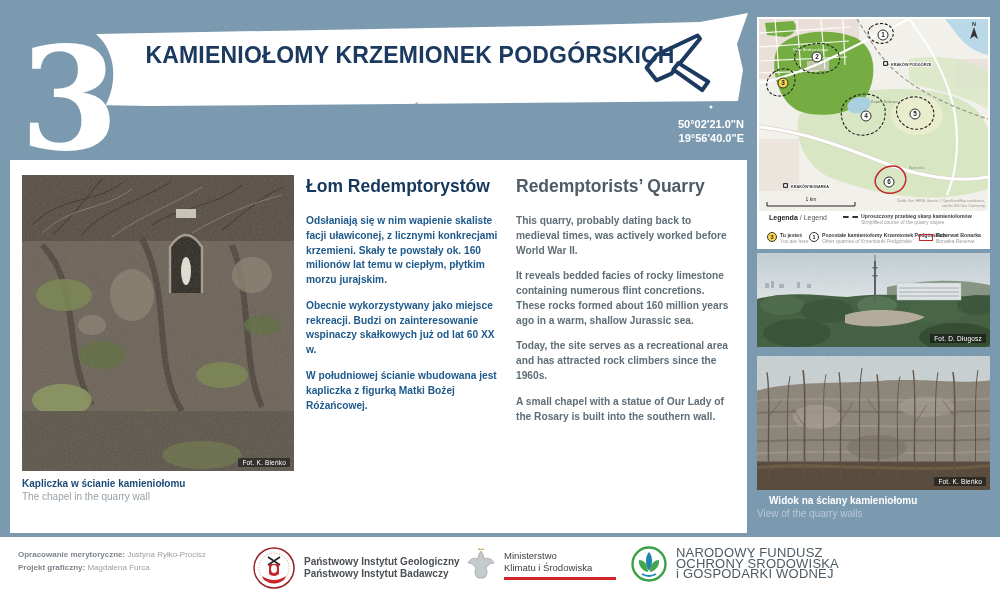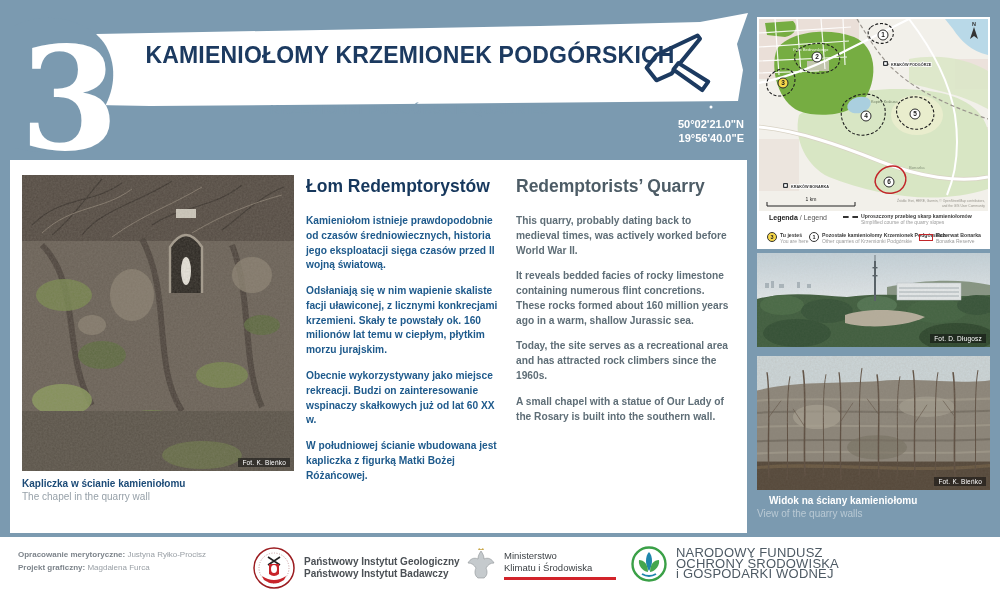--- a/index.html
+++ b/index.html
@@ -156,21 +156,20 @@
     </svg>
     <div class="photo-credit">Fot. K. Bieńko</div>
   </div>
   <div class="caption left-caption">
     <div class="cap-pl">Kapliczka w ścianie kamieniołomu</div>
     <div class="cap-en">The chapel in the quarry wall</div>
   </div>
 
   <div class="col col-pl">
     <h2 class="col-title">Łom Redemptorystów</h2>
-    <p>Kamieniołom istnieje prawdopodobnie od czasów średniowiecznych, historia jego eksploatacji sięga czasów przed II wojną światową.</p>
     <p>Odsłaniają się w nim wapienie skaliste facji uławiconej, z licznymi konkrecjami krzemieni. Skały te powstały ok. 160 milionów lat temu w ciepłym, płytkim morzu jurajskim.</p>
     <p>Obecnie wykorzystywany jako miejsce rekreacji. Budzi on zainteresowanie wspinaczy skałkowych już od lat 60 XX w.</p>
     <p>W południowej ścianie wbudowana jest kapliczka z figurką Matki Bożej Różańcowej.</p>
   </div>
 
   <div class="col col-en">
     <h2 class="col-title">Redemptorists’ Quarry</h2>
     <p>This quarry, probably dating back to medieval times, was actively worked before World War II.</p>
     <p>It reveals bedded facies of rocky limestone containing numerous flint concretions. These rocks formed about 160 million years ago in a warm, shallow Jurassic sea.</p>
     <p>Today, the site serves as a recreational area and has attracted rock climbers since the 1960s.</p>

